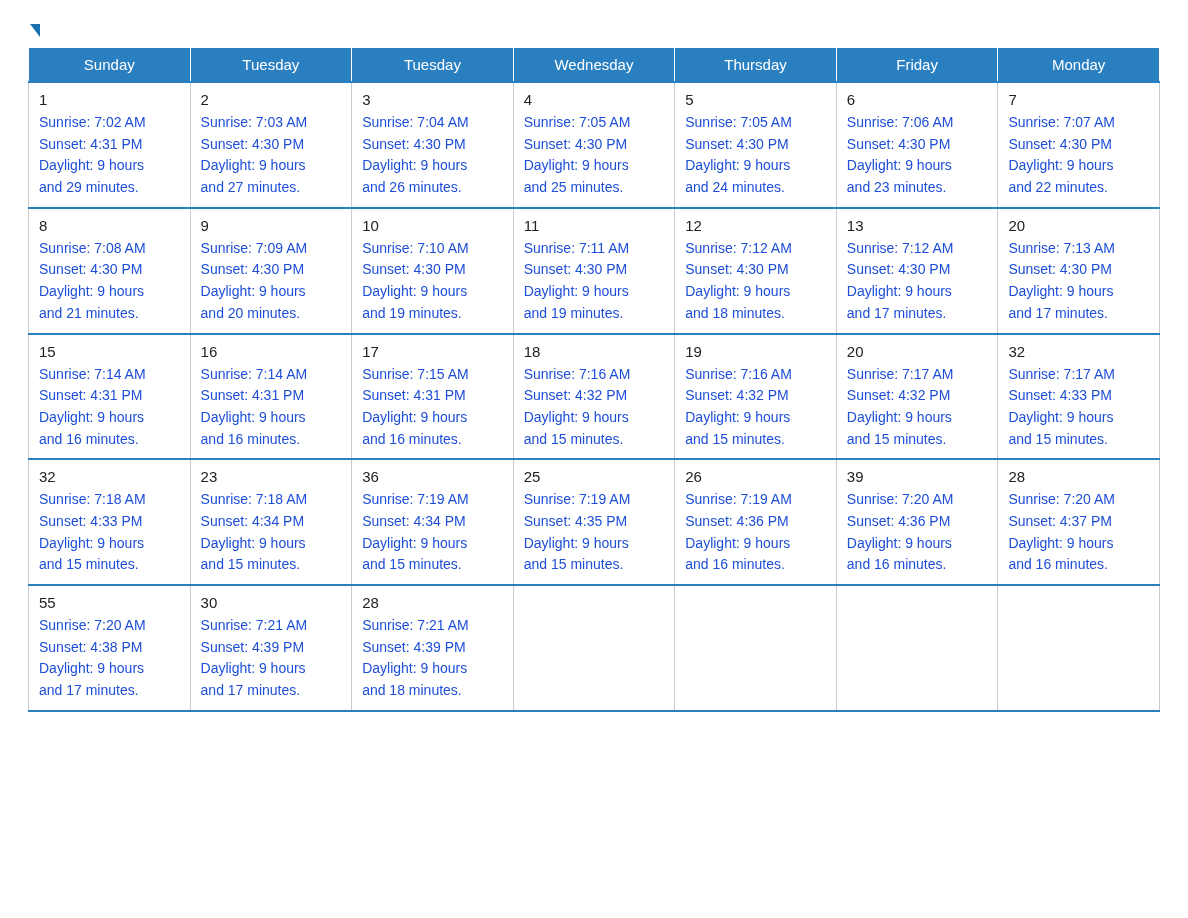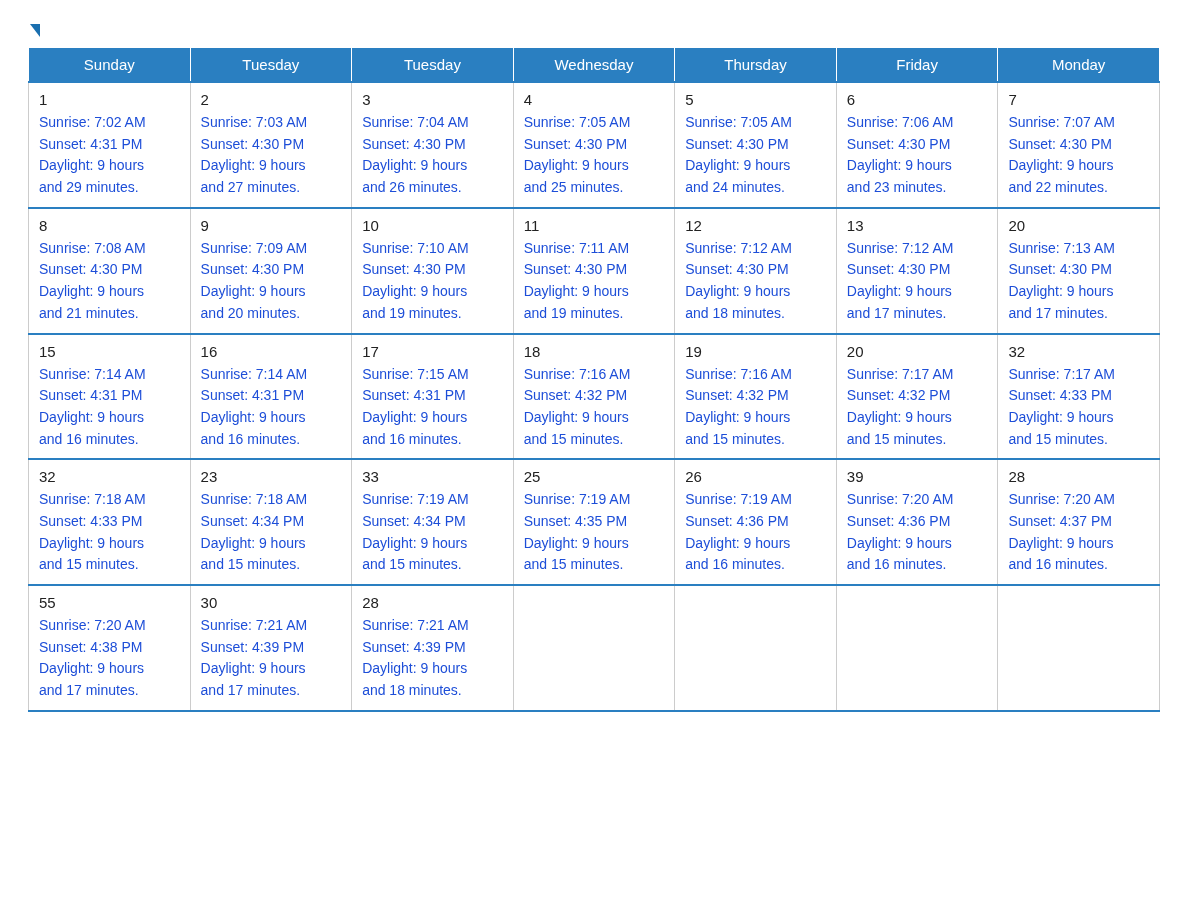--- a/index.html
+++ b/index.html
@@ -226,21 +226,21 @@
       <tr>
         <td>
           <span class="day-num">32</span>
 <div class="day-info">Sunrise: 7:18 AM<br>Sunset: 4:33 PM<br>Daylight: 9 hours<br>and 15 minutes.</div>
         </td>
         <td>
           <span class="day-num">23</span>
 <div class="day-info">Sunrise: 7:18 AM<br>Sunset: 4:34 PM<br>Daylight: 9 hours<br>and 15 minutes.</div>
         </td>
         <td>
-          <span class="day-num">33</span>
+          <span class="day-num">36</span>
 <div class="day-info">Sunrise: 7:19 AM<br>Sunset: 4:34 PM<br>Daylight: 9 hours<br>and 15 minutes.</div>
         </td>
         <td>
           <span class="day-num">25</span>
 <div class="day-info">Sunrise: 7:19 AM<br>Sunset: 4:35 PM<br>Daylight: 9 hours<br>and 15 minutes.</div>
         </td>
         <td>
           <span class="day-num">26</span>
 <div class="day-info">Sunrise: 7:19 AM<br>Sunset: 4:36 PM<br>Daylight: 9 hours<br>and 16 minutes.</div>
         </td>

